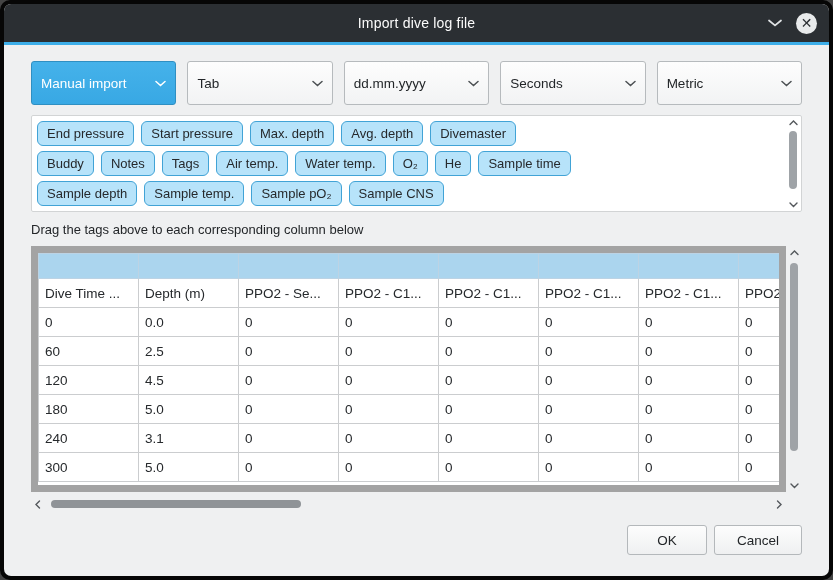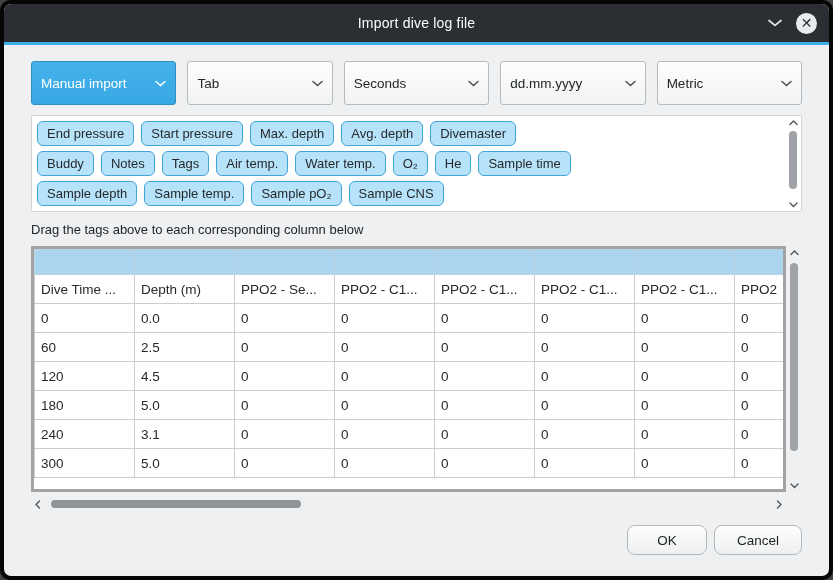--- a/index.html
+++ b/index.html
@@ -98,21 +98,21 @@
   .table-wrap .vthumb { top: 4px; height: 188px; }
 
   
   .hint { font-size: 13px; margin: 10px 0 9px 0; color: #232629; }
 
   
   .table-wrap { height: 246px; position: relative; }
   .table-clip {
     position: absolute; top: 0; left: 0; right: 16px; bottom: 0;
     overflow: hidden; background: #fff;
-    border: 3px solid #a3a3a3;
+    border: 7px solid #a3a3a3;
   }
   table { border-collapse: collapse; table-layout: fixed; width: 800px; }
   col { width: 100px; }
   th, td {
     border: 1px solid #cbcdcf;
     height: 29px; padding: 0 4px 0 6px;
     font-size: 13.5px; font-weight: normal; text-align: left;
     white-space: nowrap; overflow: hidden; color: #26292c;
   }
   tr.drop-row th {
@@ -133,21 +133,21 @@
   .hthumb {
     position: absolute; top: 4px; left: 6px; width: 250px; height: 8px;
     background: #8f9397; border-radius: 4px; cursor: grab;
   }
   .hscroll .arr.right { margin-left: auto; }
 
   
   .button-row { display: flex; justify-content: flex-end; gap: 7px; margin-top: 13px; }
   .btn {
     min-width: 80px; height: 30px;
-    border: 1px solid #b4b8bb; border-radius: 8px;
+    border: 1px solid #b4b8bb; border-radius: 3px;
     background: linear-gradient(#fdfdfd, #eff0f1);
     font-size: 13.5px; color: #232629; font-family: inherit;
     padding: 0 16px; cursor: pointer;
   }
   .btn.cancel { min-width: 88px; }
 </style>
 </head>
 <body>
 
 <div class="frame">
@@ -179,29 +179,29 @@
         </div>
         <div class="combo">
           <span class="combo-label">Tab</span>
           <span class="combo-arrow">
             <svg width="11" height="7" viewBox="0 0 11 7">
                 <polyline points="1,1.5 5.5,5.5 10,1.5" fill="none" stroke="currentColor" stroke-width="1.5" stroke-linecap="round"></polyline>
               </svg>
           </span>
         </div>
         <div class="combo">
-          <span class="combo-label">Seconds</span>
+          <span class="combo-label">dd.mm.yyyy</span>
           <span class="combo-arrow">
             <svg width="11" height="7" viewBox="0 0 11 7">
                 <polyline points="1,1.5 5.5,5.5 10,1.5" fill="none" stroke="currentColor" stroke-width="1.5" stroke-linecap="round"></polyline>
               </svg>
           </span>
         </div>
         <div class="combo">
-          <span class="combo-label">dd.mm.yyyy</span>
+          <span class="combo-label">Seconds</span>
           <span class="combo-arrow">
             <svg width="11" height="7" viewBox="0 0 11 7">
                 <polyline points="1,1.5 5.5,5.5 10,1.5" fill="none" stroke="currentColor" stroke-width="1.5" stroke-linecap="round"></polyline>
               </svg>
           </span>
         </div>
         <div class="combo">
           <span class="combo-label">Metric</span>
           <span class="combo-arrow">
             <svg width="11" height="7" viewBox="0 0 11 7">

